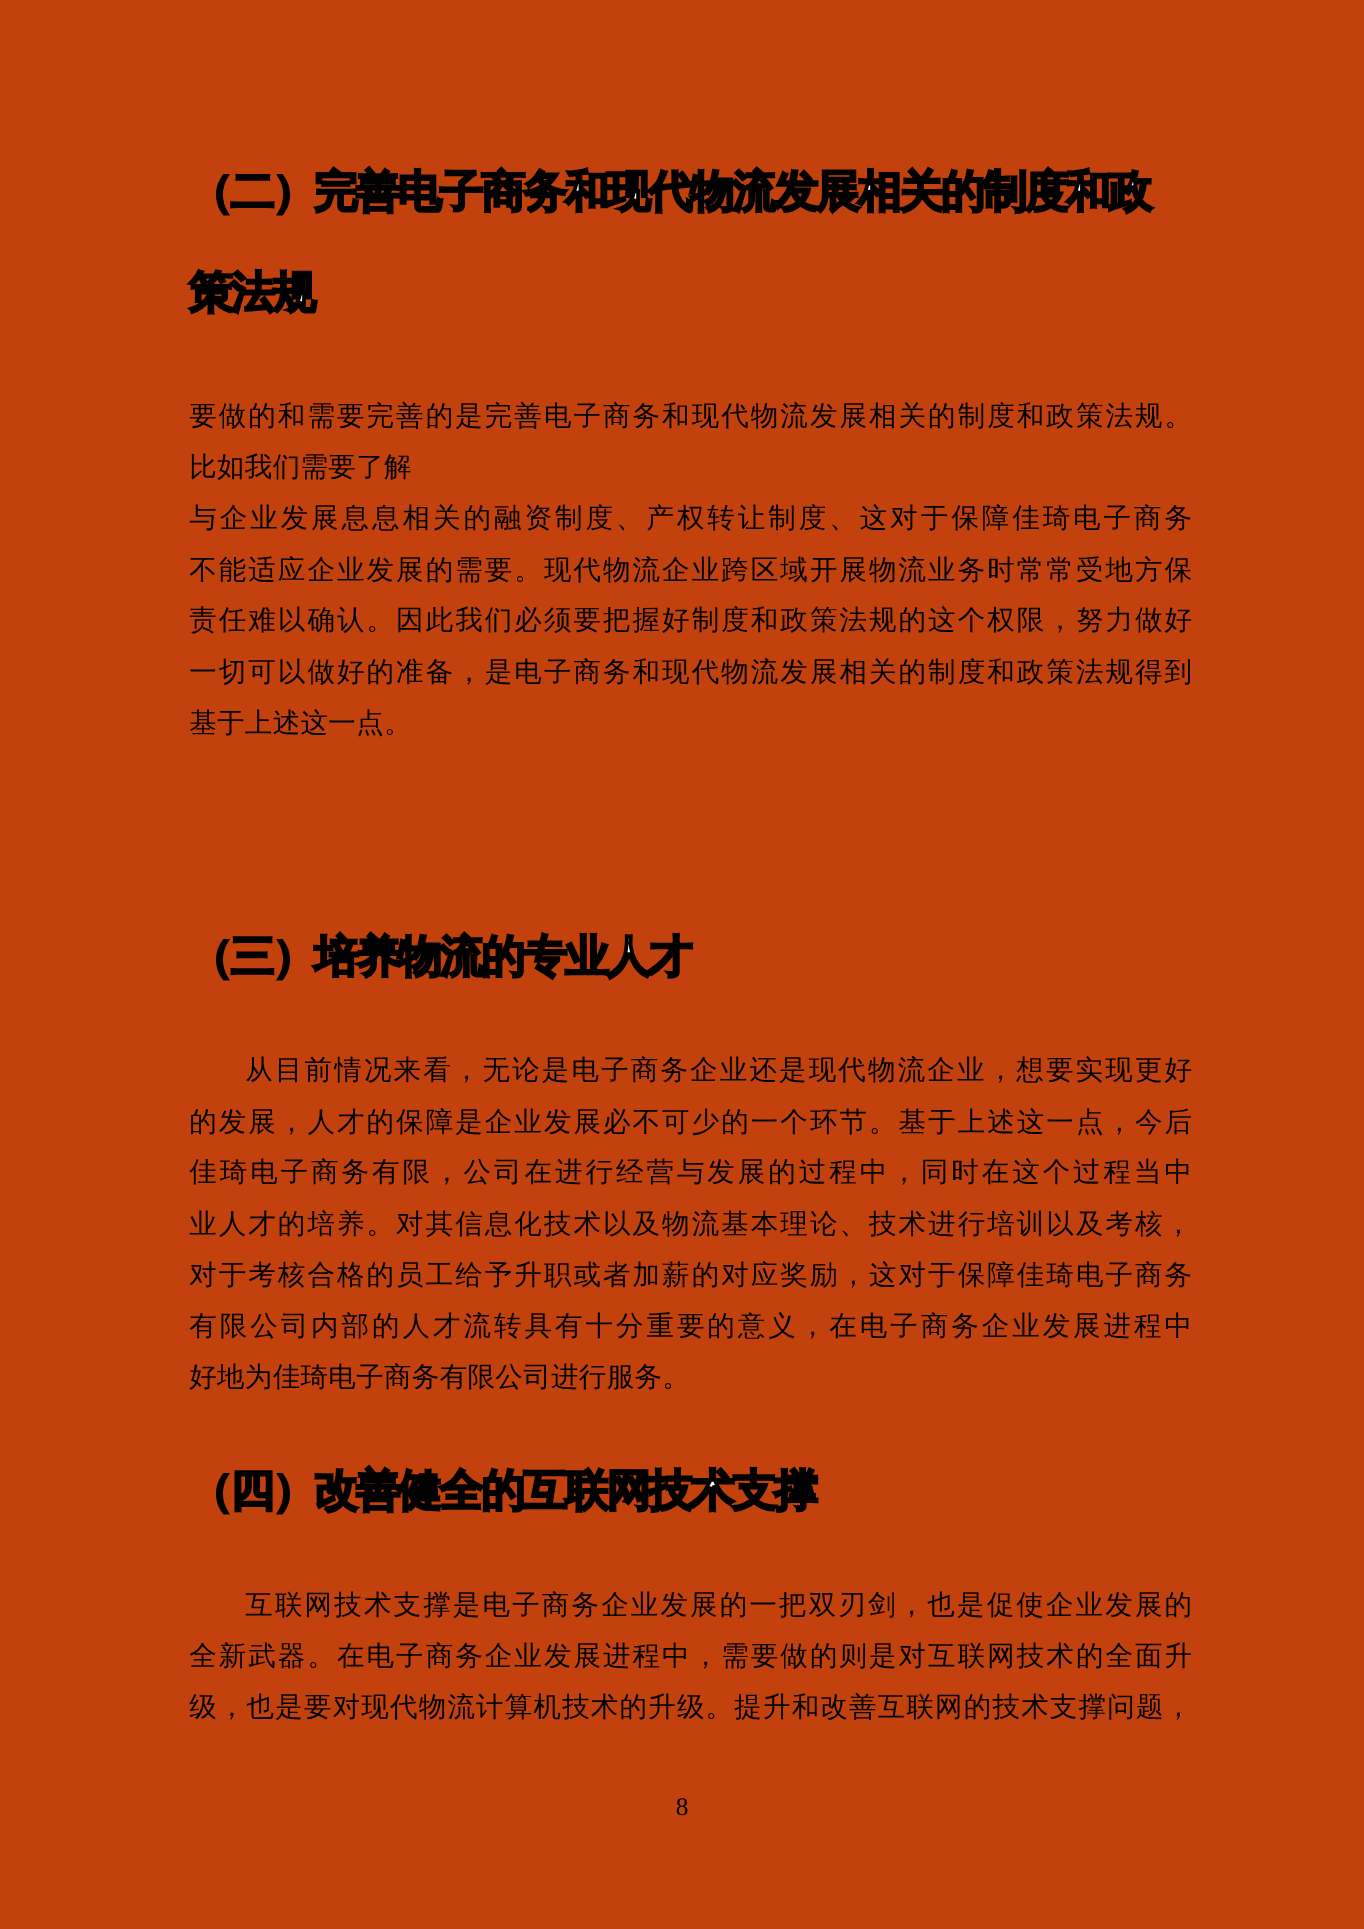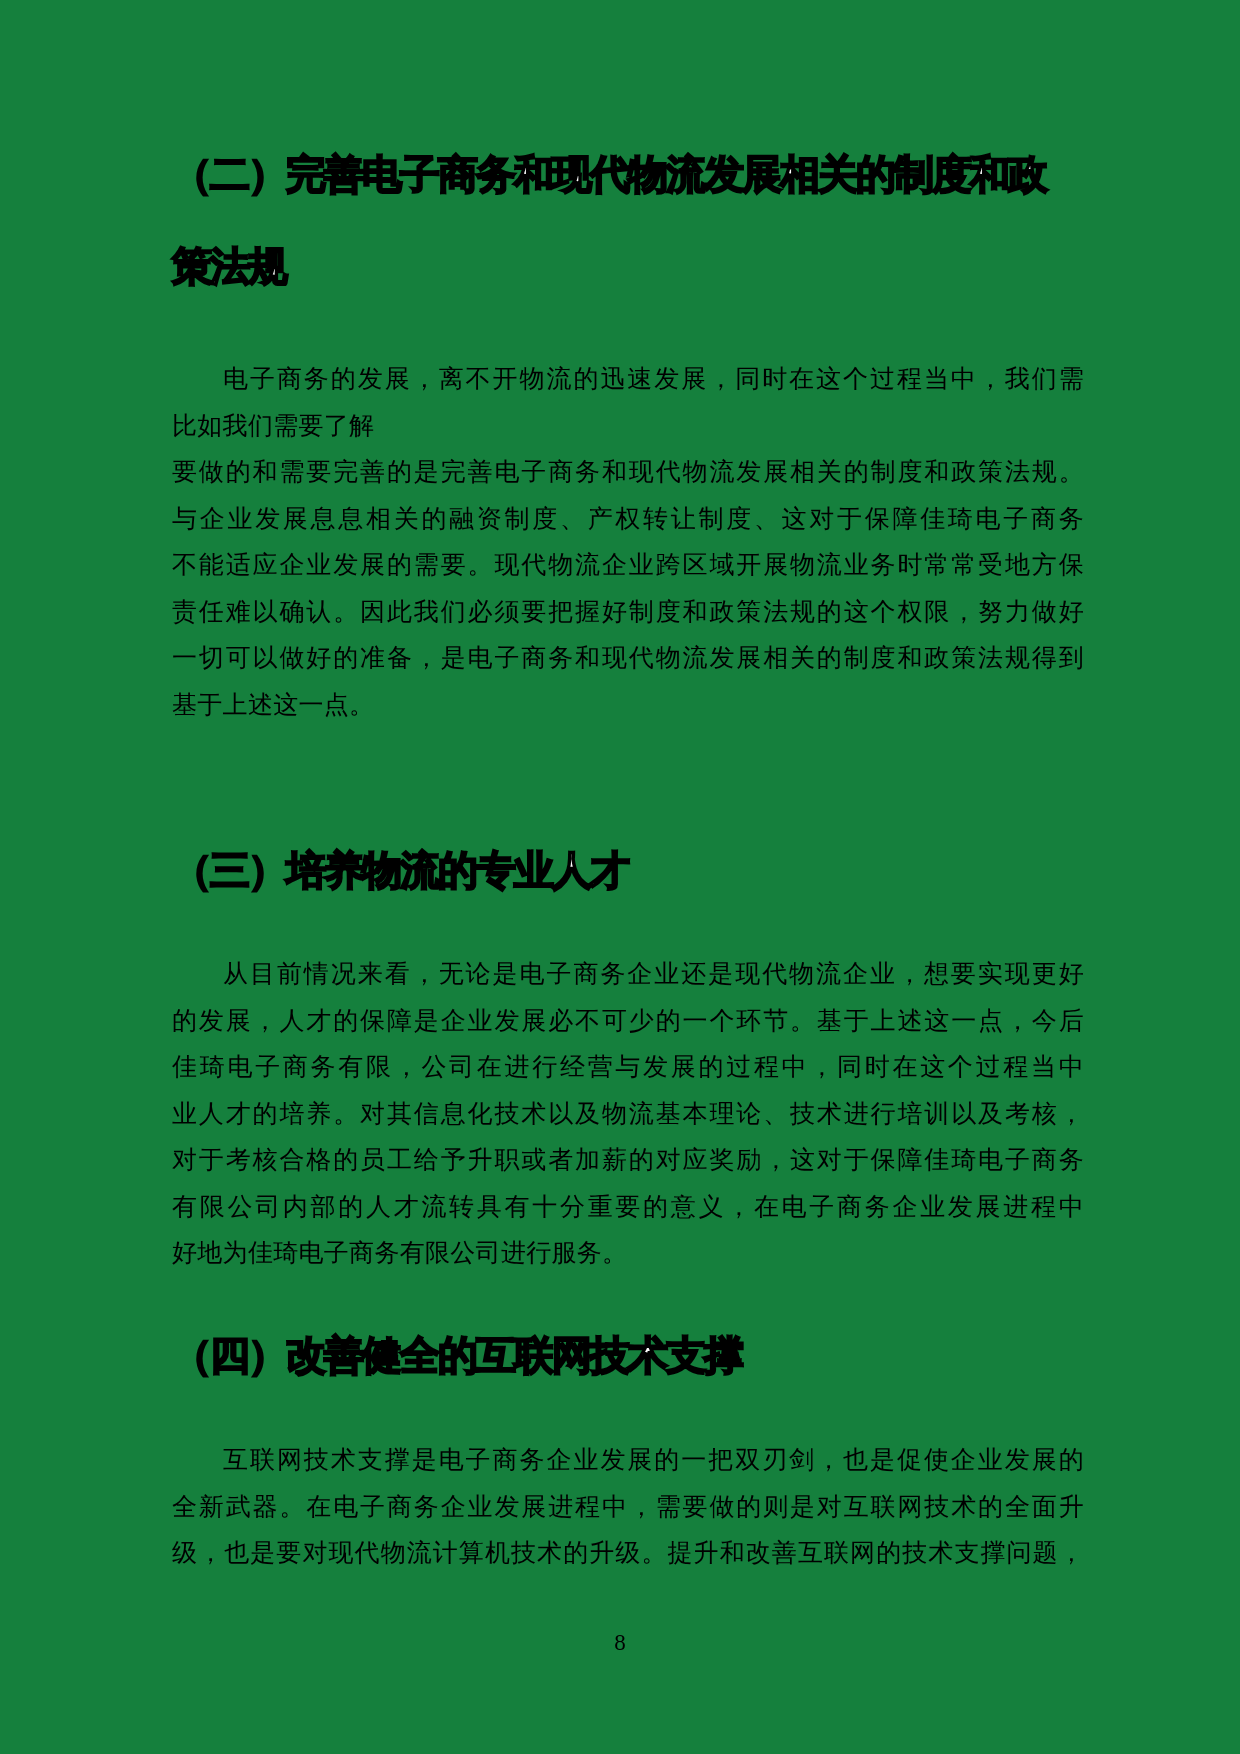--- a/index.html
+++ b/index.html
@@ -4,21 +4,21 @@
 <style>
   html, body {
     margin: 0;
     padding: 0;
     background: #ffffff;
   }
   .page {
     position: relative;
     width: 1240px;
     height: 1754px;
-    background: #15803d;
+    background: #c2410c;
     color: #000000;
     font-family: "Liberation Serif", "DejaVu Serif", serif;
     overflow: hidden;
     margin: 0 auto;
   }
   .block {
     position: absolute;
     left: 172px;
     width: 912px;
   }
@@ -63,23 +63,22 @@
 <body>
 
 <div class="page">
 
   <div class="block heading two-line" id="h-sec2">
     <div class="line">（二）完善电子商务和现代物流发展相关的制度和政</div>
     <div class="line">策法规</div>
   </div>
 
   <div class="block para" id="p-sec2">
-    <div class="line full indent">电子商务的发展，离不开物流的迅速发展，同时在这个过程当中，我们需</div>
+    <div class="line full">要做的和需要完善的是完善电子商务和现代物流发展相关的制度和政策法规。</div>
     <div class="line">比如我们需要了解</div>
-    <div class="line full">要做的和需要完善的是完善电子商务和现代物流发展相关的制度和政策法规。</div>
     <div class="line full">与企业发展息息相关的融资制度、产权转让制度、这对于保障佳琦电子商务</div>
     <div class="line full">不能适应企业发展的需要。现代物流企业跨区域开展物流业务时常常受地方保</div>
     <div class="line full">责任难以确认。因此我们必须要把握好制度和政策法规的这个权限，努力做好</div>
     <div class="line full">一切可以做好的准备，是电子商务和现代物流发展相关的制度和政策法规得到</div>
     <div class="line">基于上述这一点。</div>
   </div>
 
   <div class="block heading one-line" id="h-sec3">
     <div class="line">（三）培养物流的专业人才</div>
   </div>

